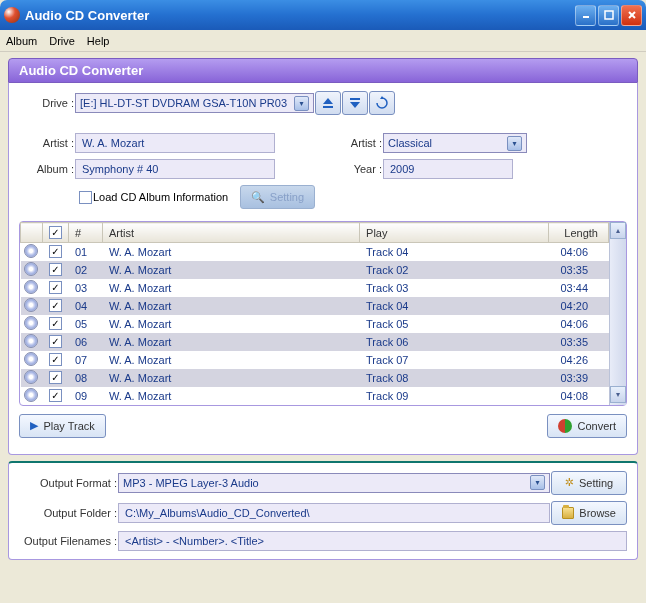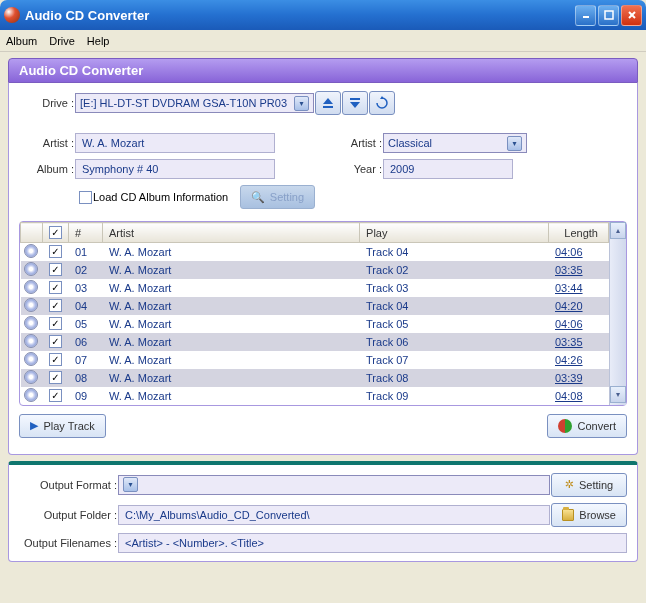--- a/index.html
+++ b/index.html
@@ -41,21 +41,21 @@
 
 
 .grid-wrap { border: 1px solid #a898e0; background: #fff; border-radius: 4px; }
 .grid { width: 100%; border-collapse: collapse; }
 .grid th { background: linear-gradient(to bottom,#fefefe,#e8e4d8); border: 1px solid #cac6b8; text-align: left; padding: 2px 6px; font-weight: normal; color: #333; height: 20px; }
 .grid td { padding: 2px 6px; height: 18px; color: #1a3a8a; border-right: 1px solid transparent; }
 .grid tr.even td { background: #d4d4e0; }
 .grid td.icon-cell { width: 22px; text-align: center; padding: 0; }
 .grid td.chk-cell { width: 22px; text-align: center; padding: 0; }
 .grid td.num-cell { width: 34px; }
-.grid td.len-cell { width: 60px; text-align: left; padding-right: 14px; text-decoration: underline; }
+.grid td.len-cell { width: 60px; text-align: right; padding-right: 20px; }
 .scroll-col { width: 17px; background: linear-gradient(to right,#e8ecf8,#d0d8ec); border-left: 1px solid #bac2d8; }
 .scroll-btn { height: 17px; background: linear-gradient(to bottom,#e8f0fc,#c8d4ec); border: 1px solid #9ab0d0; display: flex; align-items: center; justify-content: center; font-size: 8px; color: #4a6090; }
 
 .cd-icon { width: 14px; height: 14px; border-radius: 50%; background: radial-gradient(circle,#fff 20%,#c8d0f0 40%,#a0b0e0 60%,#e8e8f8); border: 1px solid #8890b0; display: inline-block; }
 
 .btn-row { display: flex; justify-content: space-between; margin: 8px 0; }
 .play-icon { color: #2060c0; }
 .convert-icon { width: 14px; height: 14px; border-radius: 50%; background: conic-gradient(#30a030 0deg 180deg, #d04030 180deg 360deg); }
 .gear-icon { color: #c09020; }
 .folder-icon { width: 14px; height: 12px; background: linear-gradient(to bottom,#f8e090,#d8b040); border: 1px solid #b89020; border-radius: 1px; position: relative; }
@@ -257,24 +257,25 @@
         <span class="play-icon">▶</span>
         <span>Play Track</span>
       </div>
       <div class="btn">
         <span class="convert-icon"></span>
         <span>Convert</span>
       </div>
     </div>
   </div>
 
-  <div class="panel" style="border-radius:4px;border-top:4px solid #0f766e">
+  <div class="panel" style="border-radius:4px;border-top:2px solid #0f766e">
     <div class="row">
       <div class="label label-wide">Output Format :</div>
       <div class="select" style="flex:1">
+        <span>MP3 - MPEG Layer-3 Audio</span>
         <span class="arrow">▾</span>
       </div>
       <div class="btn" style="width:76px;justify-content:center">
         <span class="gear-icon">✲</span>
         <span>Setting</span>
       </div>
     </div>
     <div class="row">
       <div class="label label-wide">Output Folder :</div>
       <div class="readonly" style="flex:1">C:\My_Albums\Audio_CD_Converted\</div>

